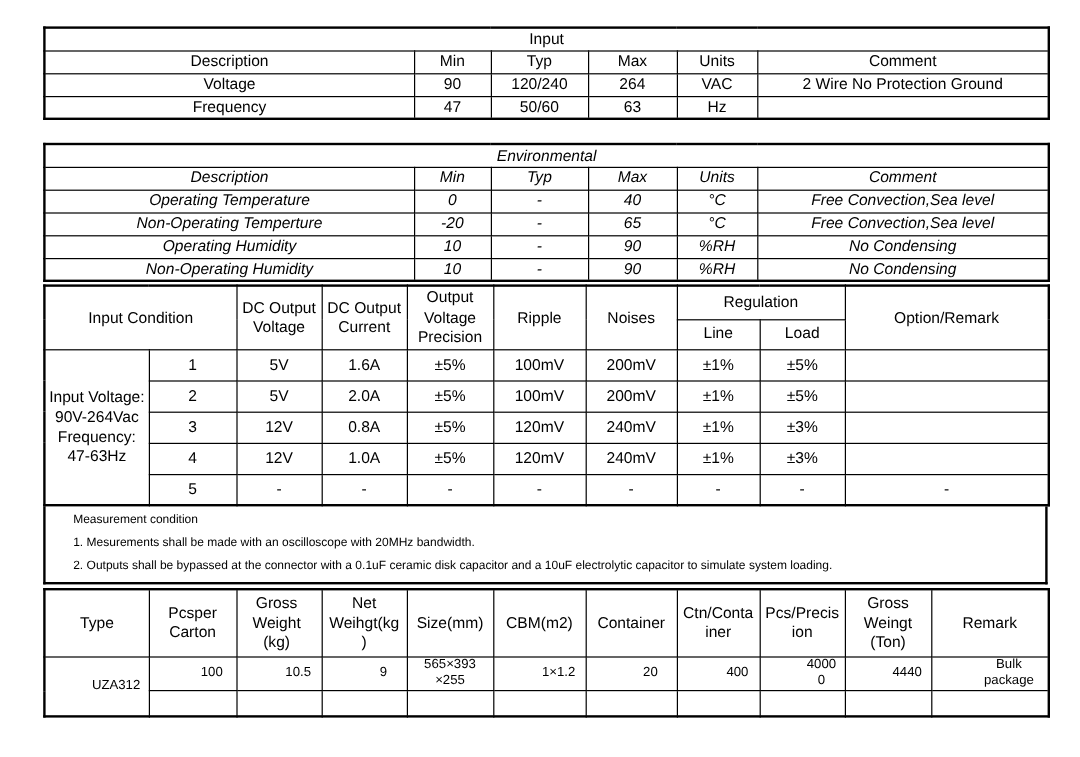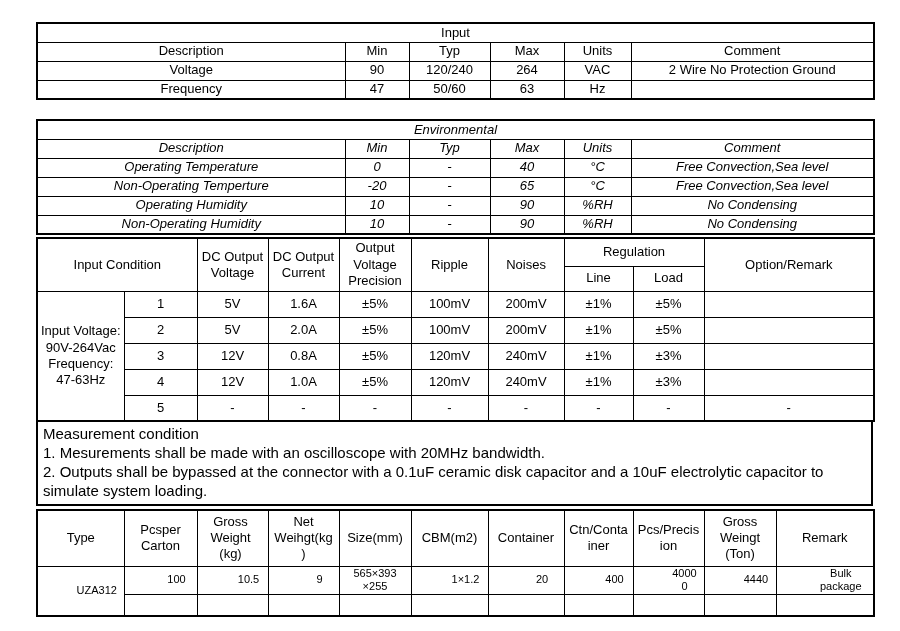--- a/index.html
+++ b/index.html
@@ -42,22 +42,22 @@
   tr.fs11 td { font-size: 11px; }
 
   .mt19 { margin-top: 19px; font-style: italic; }
   .mt2  { margin-top: 2px; }
   .mt3  { margin-top: 3px; }
 
   .measure {
     width: 837px;
     border: 2px solid #000;
     border-top: none;
-    font-size: 15px;
-    padding: 2px 5px 4px 5px;
+    font-size: 10px;
+    padding: 2px 5px 4px 23px;
   }
   .measure div { line-height: 19px; }
 </style>
 </head>
 <body>
 
 <div class="page">
   <div class="doc">
 
     <table class="spec">

